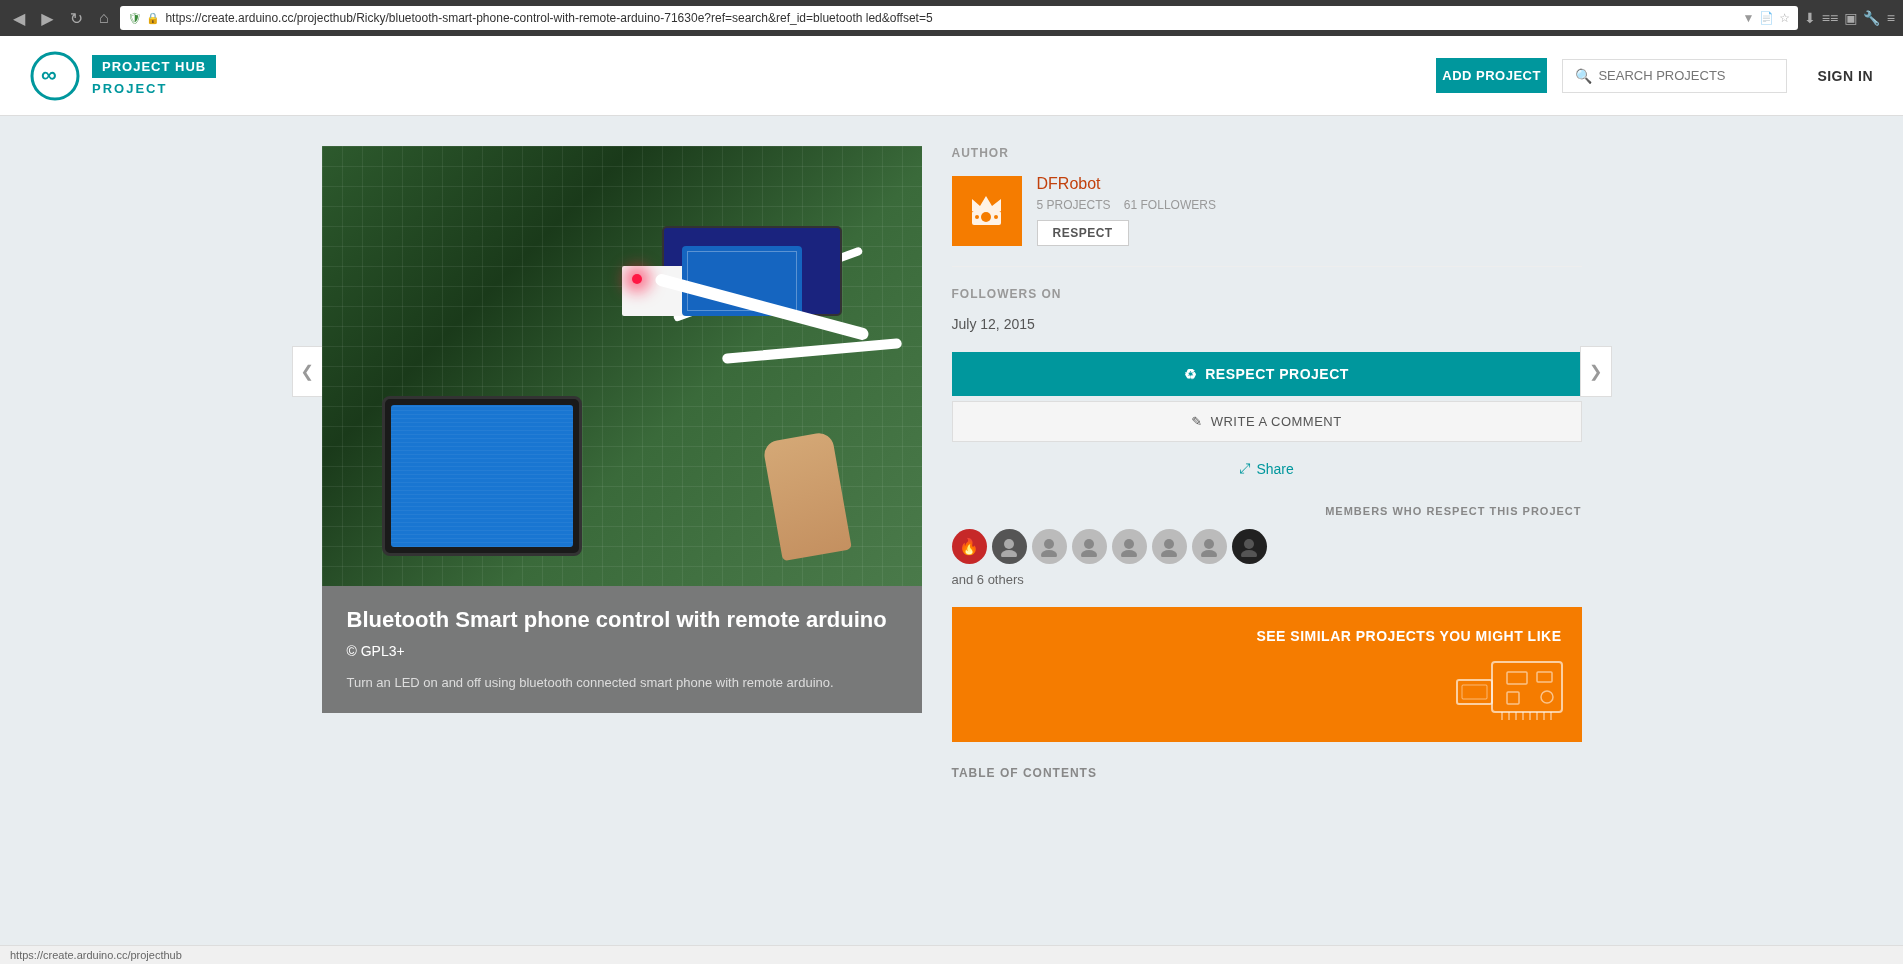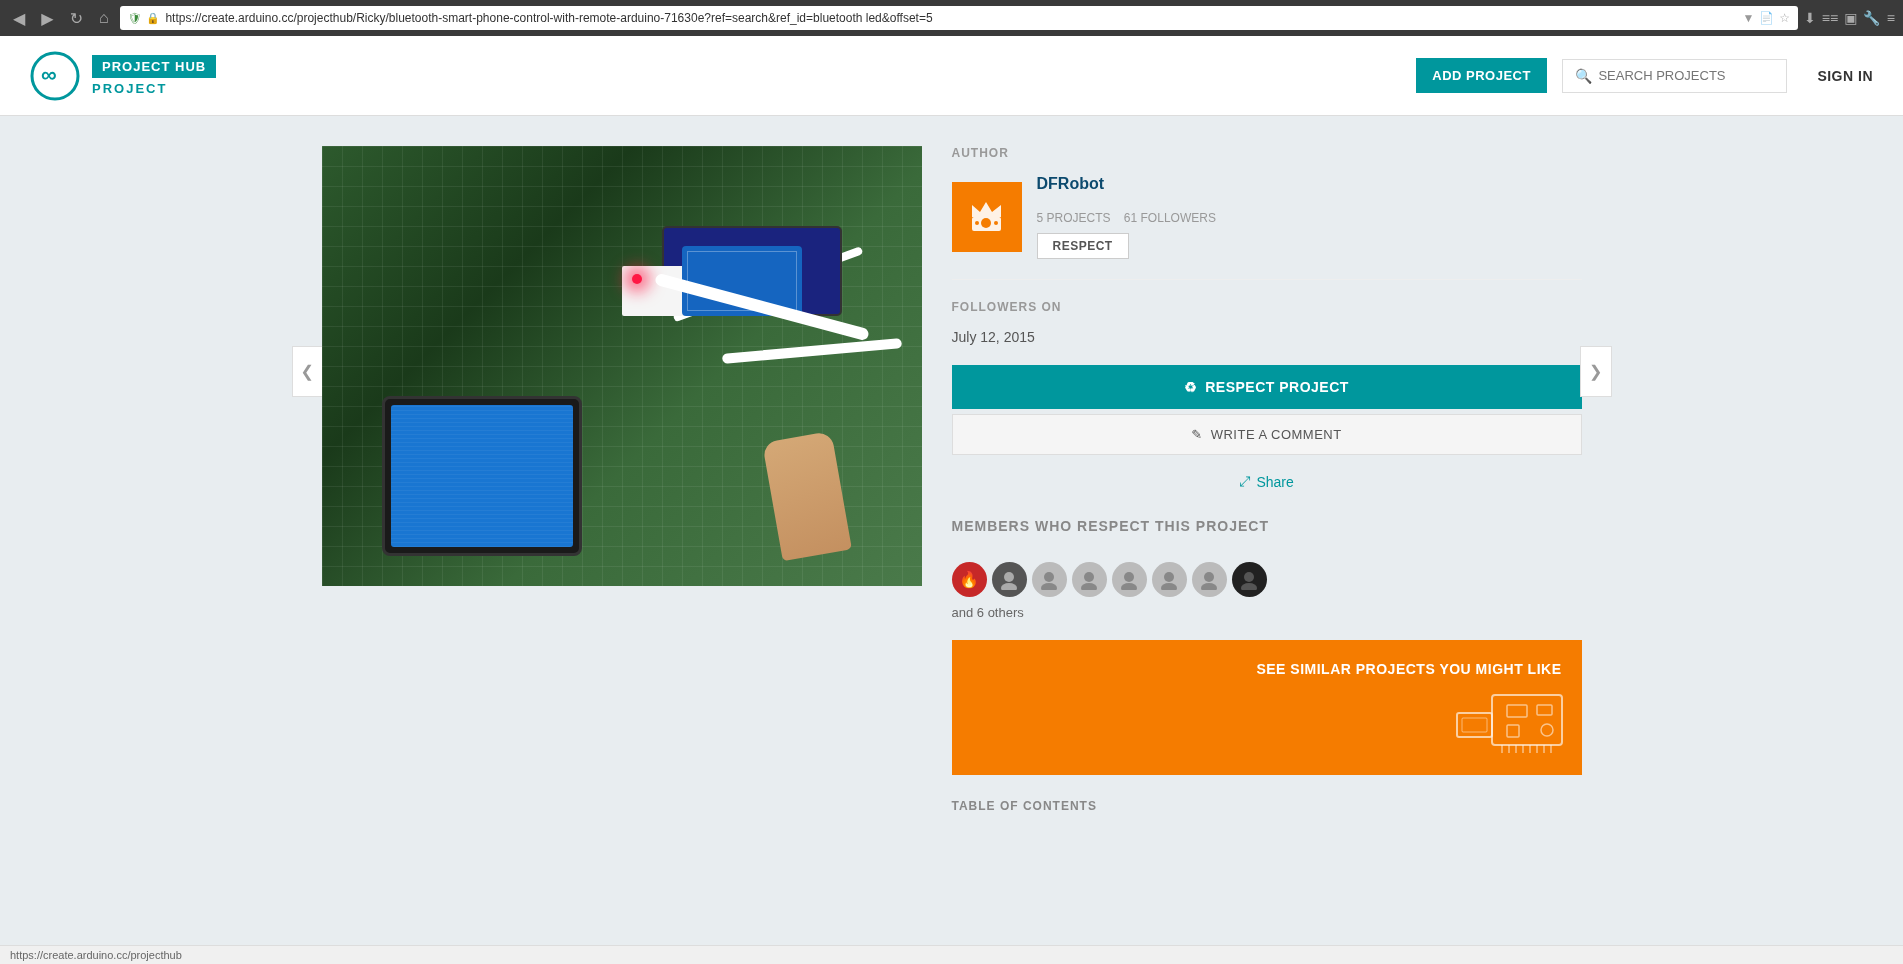--- a/index.html
+++ b/index.html
@@ -77,21 +77,21 @@
       font-size: 13px;
       font-weight: bold;
       letter-spacing: 2px;
       margin-top: 3px;
     }
     .nav-spacer { flex: 1; }
     .add-project-btn {
       background: #00979d;
       color: white;
       border: none;
-      padding: 10px 16px;
+      padding: 10px 6px;
       font-size: 13px;
       font-weight: bold;
       cursor: pointer;
       letter-spacing: 0.5px;
     }
     .search-bar {
       display: flex;
       align-items: center;
       border: 1px solid #ddd;
       padding: 8px 12px;
@@ -294,23 +294,23 @@
     }
     
     .dfrobot-icon {
       width: 45px;
       height: 40px;
       color: white;
     }
     .author-info { flex: 1; }
     .author-name {
       font-size: 16px;
-      font-weight: bold;
-      color: #0c4a6e;
-      margin-bottom: 18px;
+      font-weight: normal;
+      color: #c2410c;
+      margin-bottom: 5px;
     }
     .author-meta {
       font-size: 12px;
       color: #999;
       margin-bottom: 8px;
     }
     .follow-btn {
       border: 1px solid #ccc;
       background: white;
       padding: 5px 15px;
@@ -366,25 +366,26 @@
       cursor: pointer;
       display: flex;
       align-items: center;
       justify-content: center;
       gap: 6px;
       width: 100%;
       padding: 8px;
     }
     .members-section { margin-top: 20px; }
     .members-title {
-      font-size: 14px;
+      font-size: 11px;
       font-weight: bold;
       color: #888;
       letter-spacing: 1px;
-      margin-bottom: 28px;
+      margin-bottom: 12px;
+      text-align: right;
     }
     .member-avatars {
       display: flex;
       gap: 5px;
       flex-wrap: wrap;
       align-items: center;
     }
     .member-avatar {
       width: 35px;
       height: 35px;
@@ -522,20 +523,27 @@
 
       <div style="position:absolute; top:155px; right:50px; width:220px; height:12px; background:white; border-radius:6px; transform:rotate(15deg);"></div>
       <div style="position:absolute; top:200px; right:20px; width:180px; height:10px; background:white; border-radius:5px; transform:rotate(-5deg);"></div>
 
       <div class="tablet-device">
         <div class="tablet-screen"></div>
       </div>
 
       <div style="position:absolute; bottom:30px; right:80px; width:70px; height:120px; background:linear-gradient(170deg,#d4a876,#c49060); border-radius:15px 15px 5px 5px; transform:rotate(-10deg);"></div>
     </div>
+    <div class="project-title-overlay">
+      <div class="project-title">
+        <span>Bluetooth Smart phone control with remote arduino</span>
+        <span class="license">© GPL3+</span>
+      </div>
+      <div class="project-description">Turn an LED on and off using bluetooth connected smart phone with remote arduino.</div>
+    </div>
   </div>
 
   <div class="sidebar">
 
     <div>
       <div class="sidebar-section-title">AUTHOR</div>
       <div class="author-card">
         <div class="author-avatar">
 
           <svg class="dfrobot-icon" viewBox="0 0 45 40">

